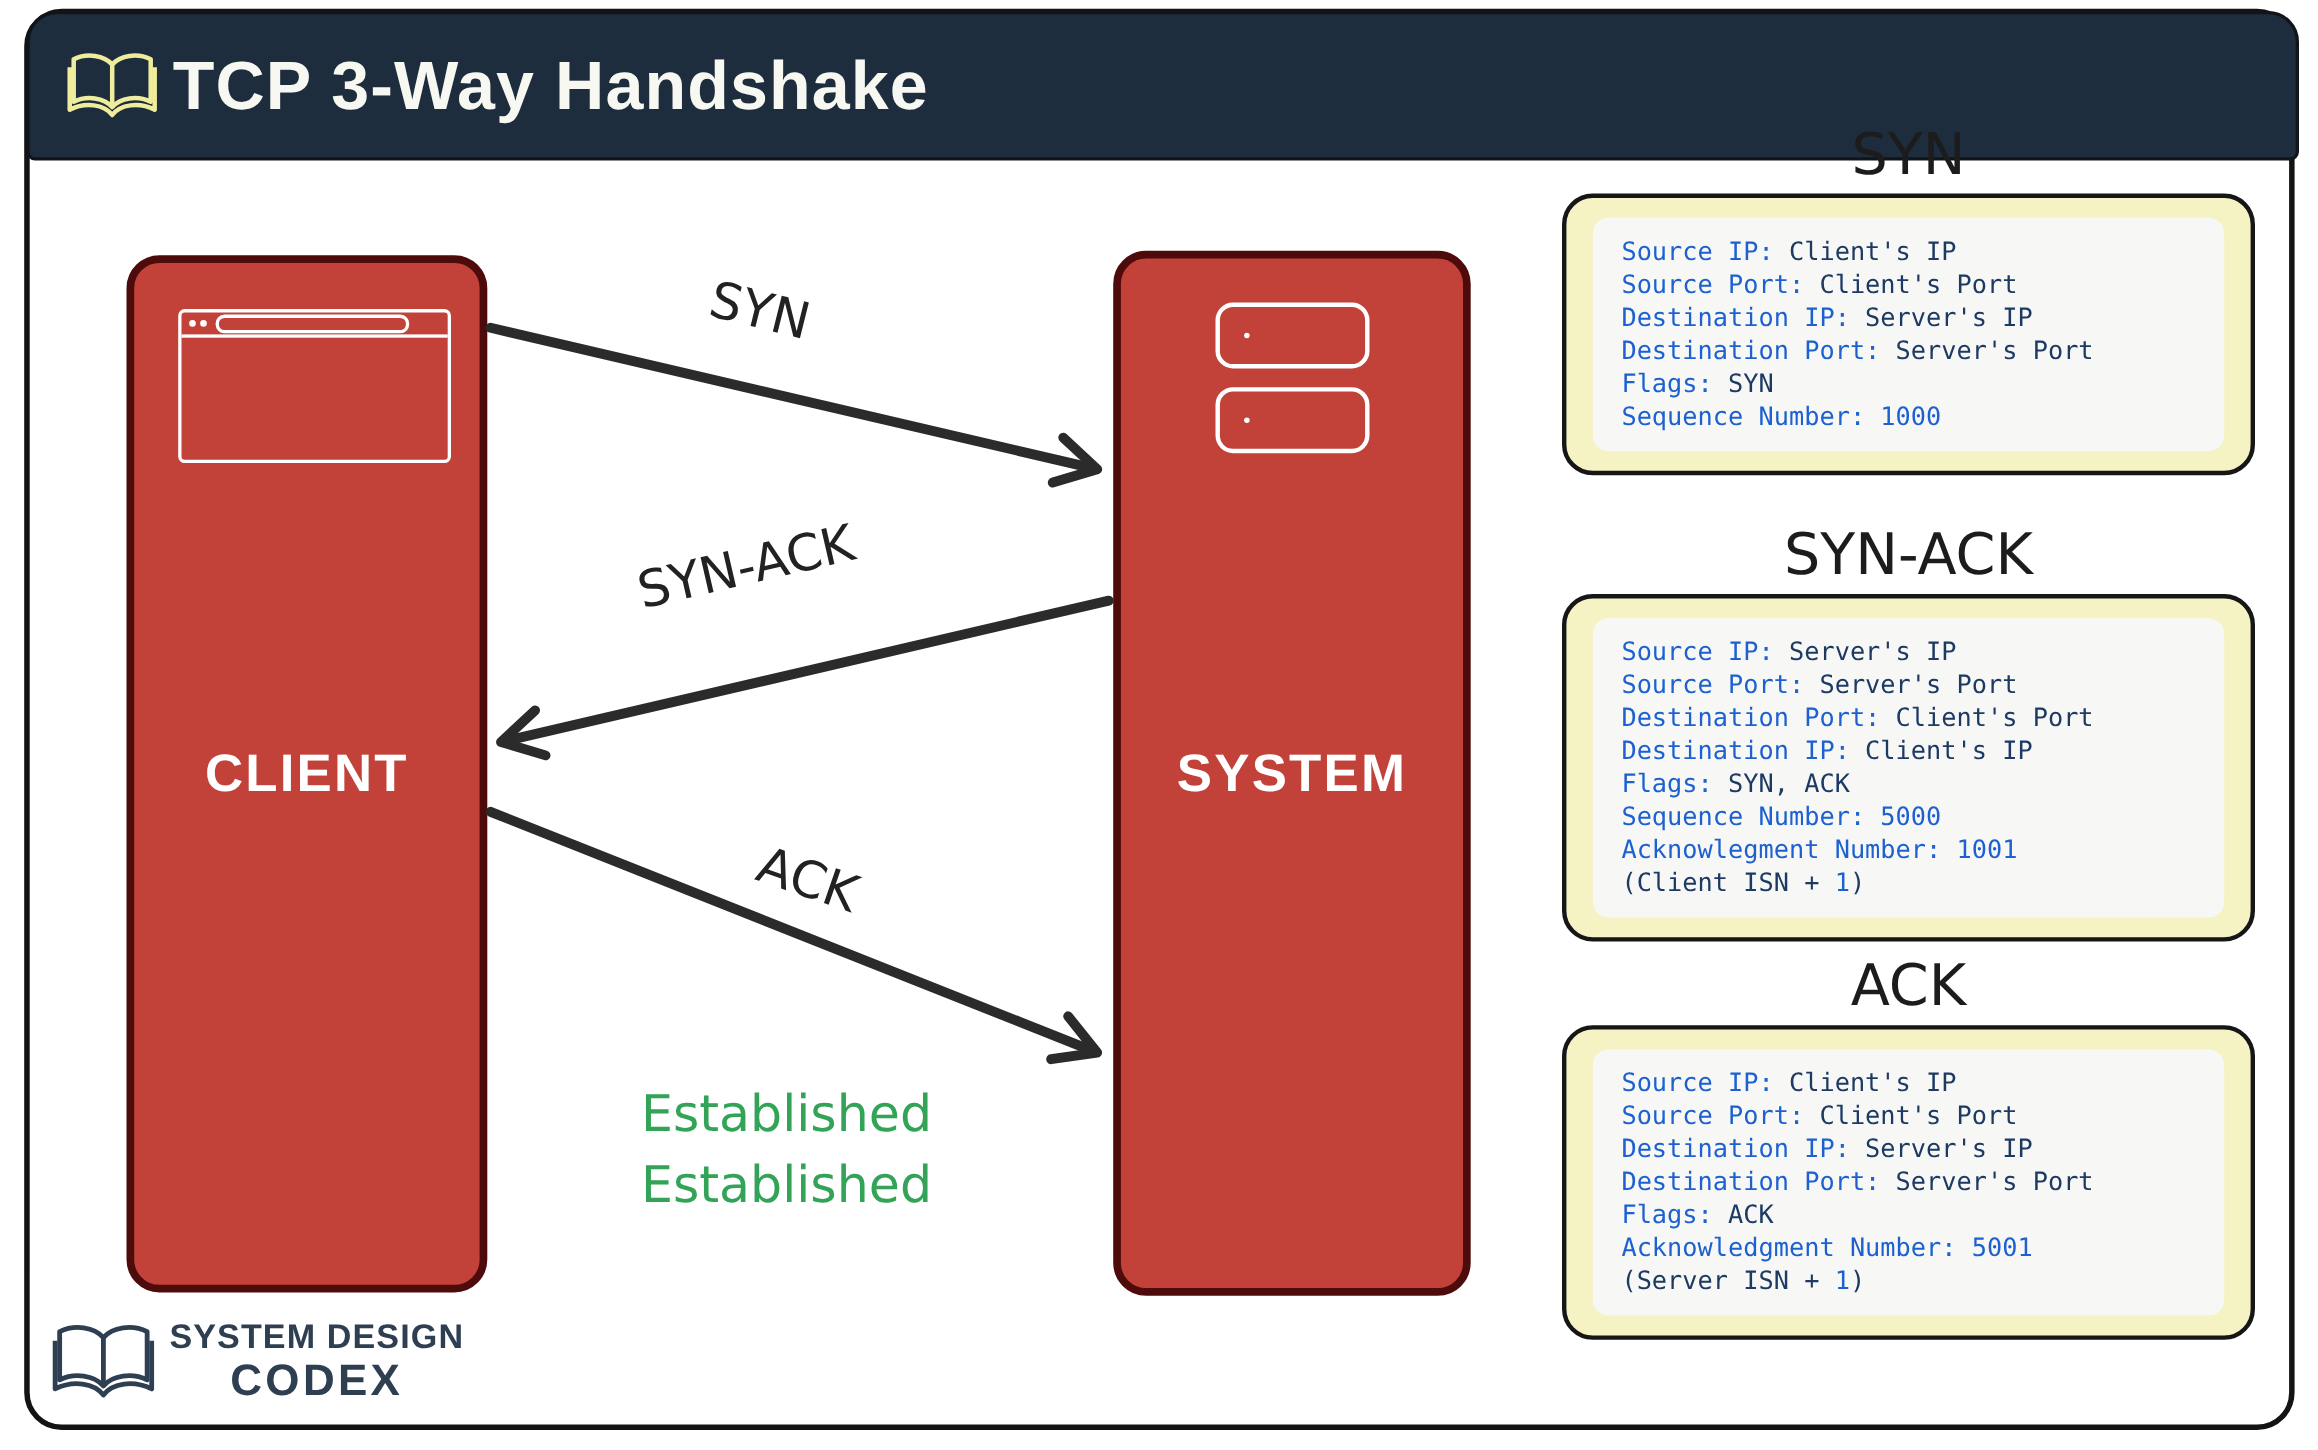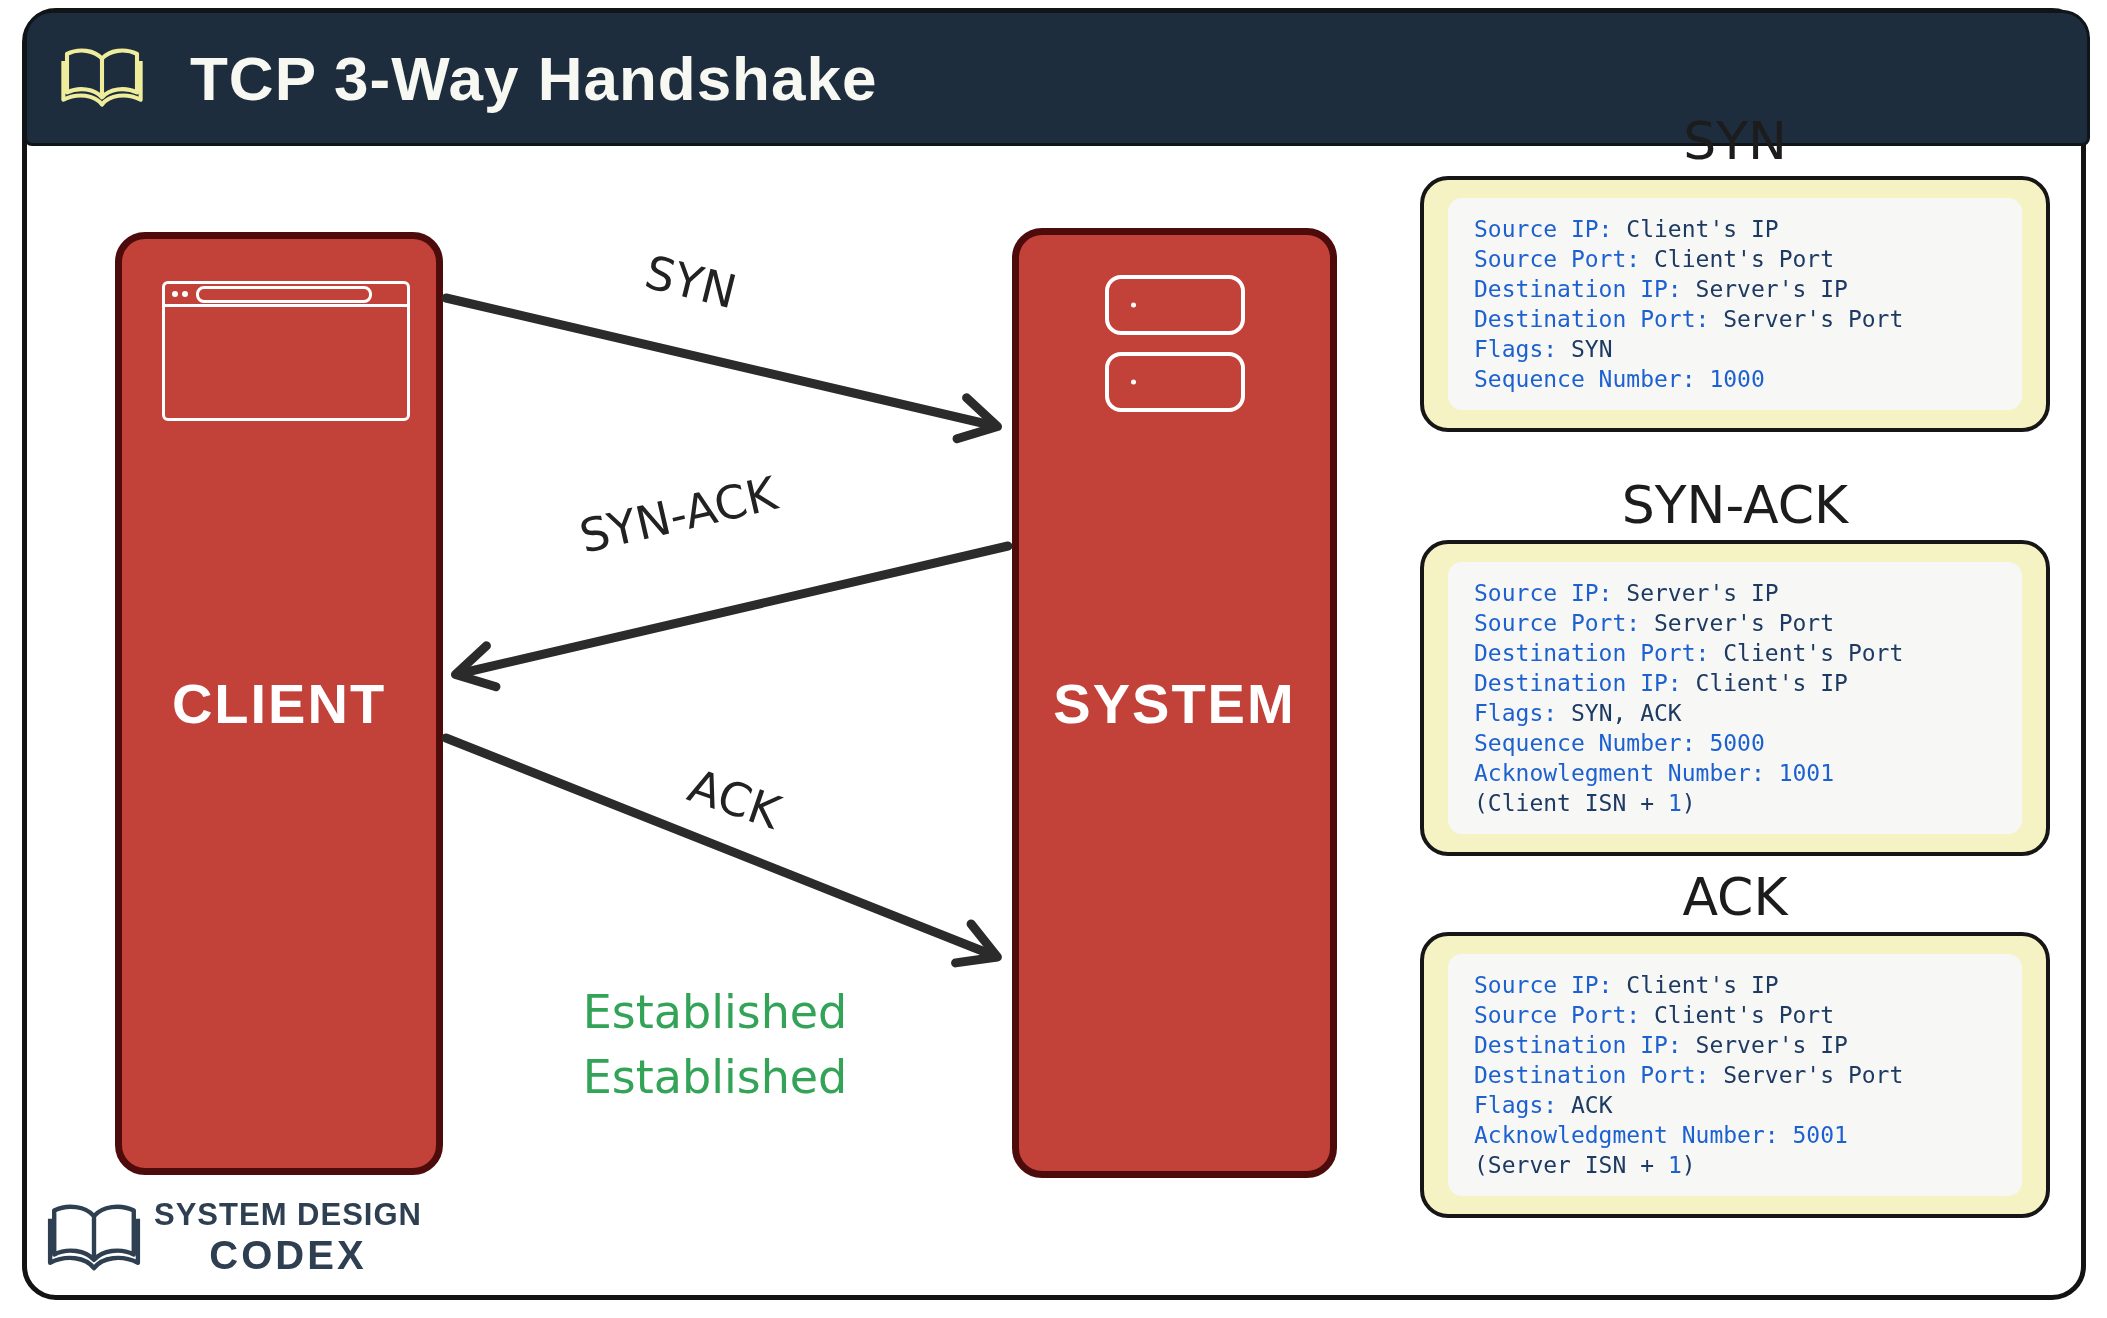--- a/index.html
+++ b/index.html
@@ -10,37 +10,37 @@
   
   .frame{
     position:absolute;left:22px;top:8px;width:2054px;height:1282px;
     border:5px solid #131313;border-radius:34px;background:#ffffff;
   }
   
   .header{
     position:absolute;left:24px;top:10px;width:1996px;height:130px;
     background:#1d2d3d;border:3px solid #10151a;
     border-radius:28px 28px 8px 8px;
-    display:flex;align-items:center;gap:45px;padding:0 32px;
+    display:flex;align-items:center;gap:12px;padding:0 32px;
   }
   .header .title{
     color:#f7f8f2;font-size:62px;font-weight:bold;letter-spacing:1px;
   }
   .book-icon-header{width:86px;height:70px;color:#efec9c;}
   .book-icon-footer{width:96px;height:80px;color:#2e3f52;}
 
   
   .node{
     position:absolute;background:#c2423a;border:7px solid #4e0b0b;border-radius:30px;
     display:flex;align-items:center;justify-content:center;
   }
   .node-client{left:115px;top:232px;width:314px;height:929px;}
   .node-server{left:1012px;top:228px;width:311px;height:936px;}
   .node-label{
-    color:#ffffff;font-size:56px;font-weight:bold;letter-spacing:2px;
+    color:#ffffff;font-size:48px;font-weight:bold;letter-spacing:2px;
   }
   
   .browser{
     position:absolute;left:40px;top:42px;width:242px;height:134px;
     border:3px solid #ffffff;border-radius:6px;
   }
   .browser-bar{
     height:20px;border-bottom:3px solid #ffffff;
     display:flex;align-items:center;padding:0 7px;gap:4px;
   }

